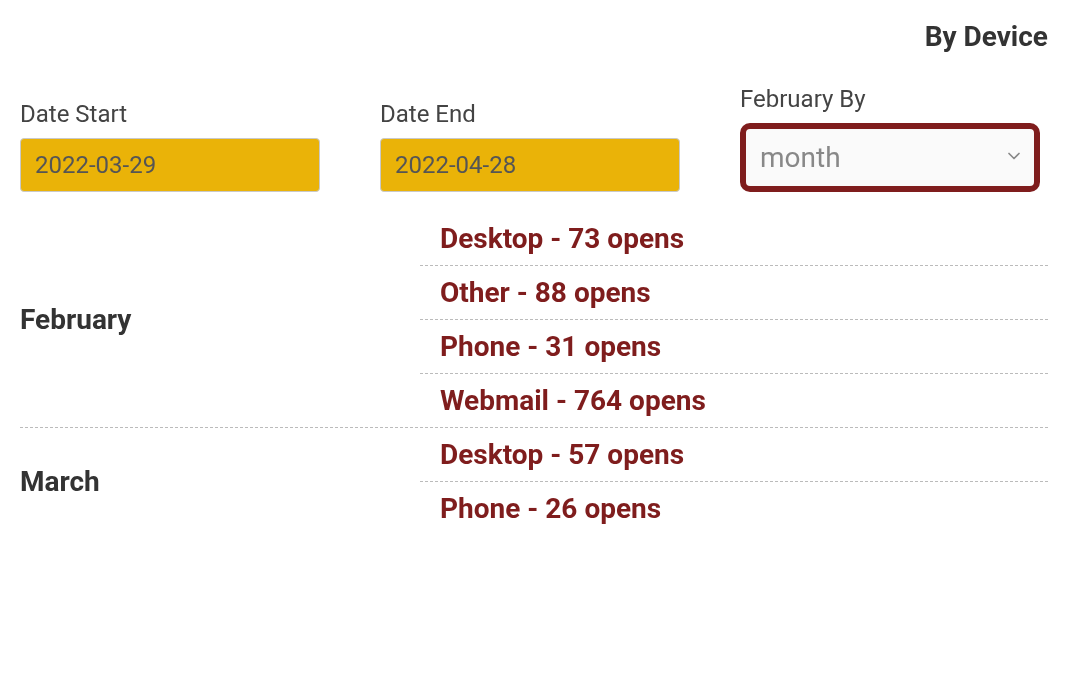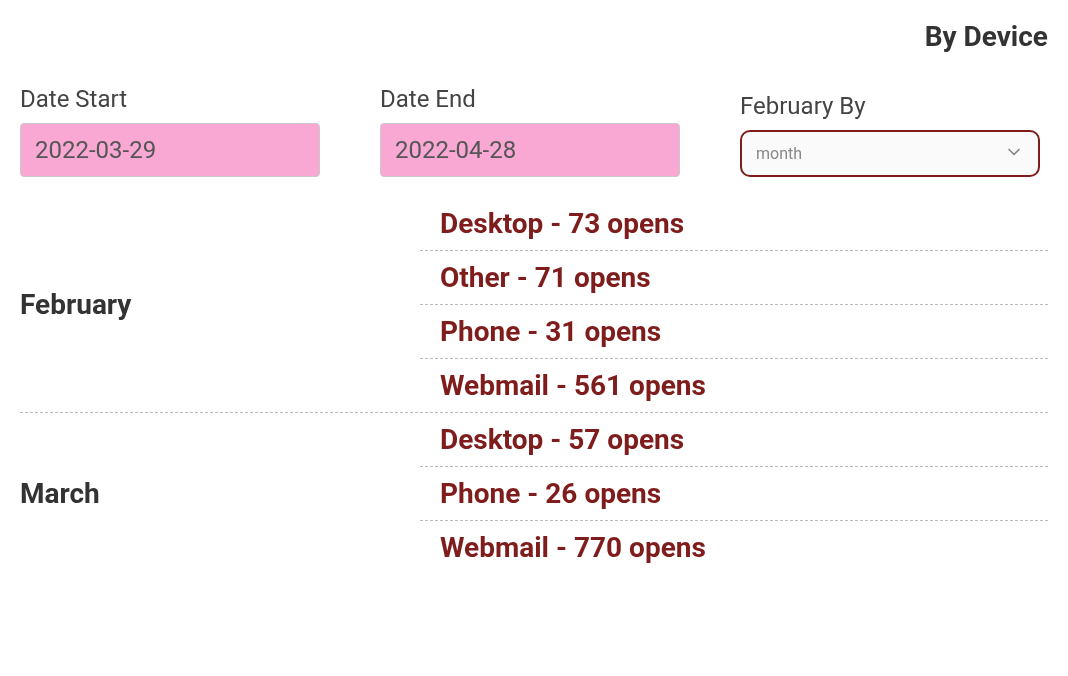--- a/index.html
+++ b/index.html
@@ -37,31 +37,31 @@
       margin-bottom: 10px;
     }
     .text-input {
       border: 1px solid #c9c9c9;
       border-radius: 4px;
       padding: 12px 14px;
       font-size: 24px;
       color: #555;
       width: 300px;
       font-family: inherit;
-      background: #f9a8d4;
+      background: #eab308;
     }
     .select-wrap {
       position: relative;
       width: 300px;
     }
     .select-input {
-      border: 2px solid #7f1d1d;
+      border: 6px solid #7f1d1d;
       border-radius: 10px;
       padding: 12px 14px;
-      font-size: 16px;
+      font-size: 28px;
       color: #888;
       width: 100%;
       background: #fafafa;
       font-family: inherit;
       appearance: none;
       -webkit-appearance: none;
       cursor: pointer;
     }
     .select-wrap .chev {
       position: absolute;
@@ -128,26 +128,25 @@
       </span>
     </div>
   </div>
 </div>
 
 <div id="results">
     <div class="data-row">
       <div class="month-cell">February</div>
       <div class="rows-cell">
         <div class="device-row">Desktop - 73 opens</div>
-        <div class="device-row">Other - 71 opens</div>
+        <div class="device-row">Other - 88 opens</div>
         <div class="device-row">Phone - 31 opens</div>
-        <div class="device-row">Webmail - 561 opens</div>
+        <div class="device-row">Webmail - 764 opens</div>
       </div>
     </div>
     <div class="data-row">
       <div class="month-cell">March</div>
       <div class="rows-cell">
         <div class="device-row">Desktop - 57 opens</div>
         <div class="device-row">Phone - 26 opens</div>
-        <div class="device-row">Webmail - 770 opens</div>
       </div>
     </div>
   </div>
 
 </body></html>

